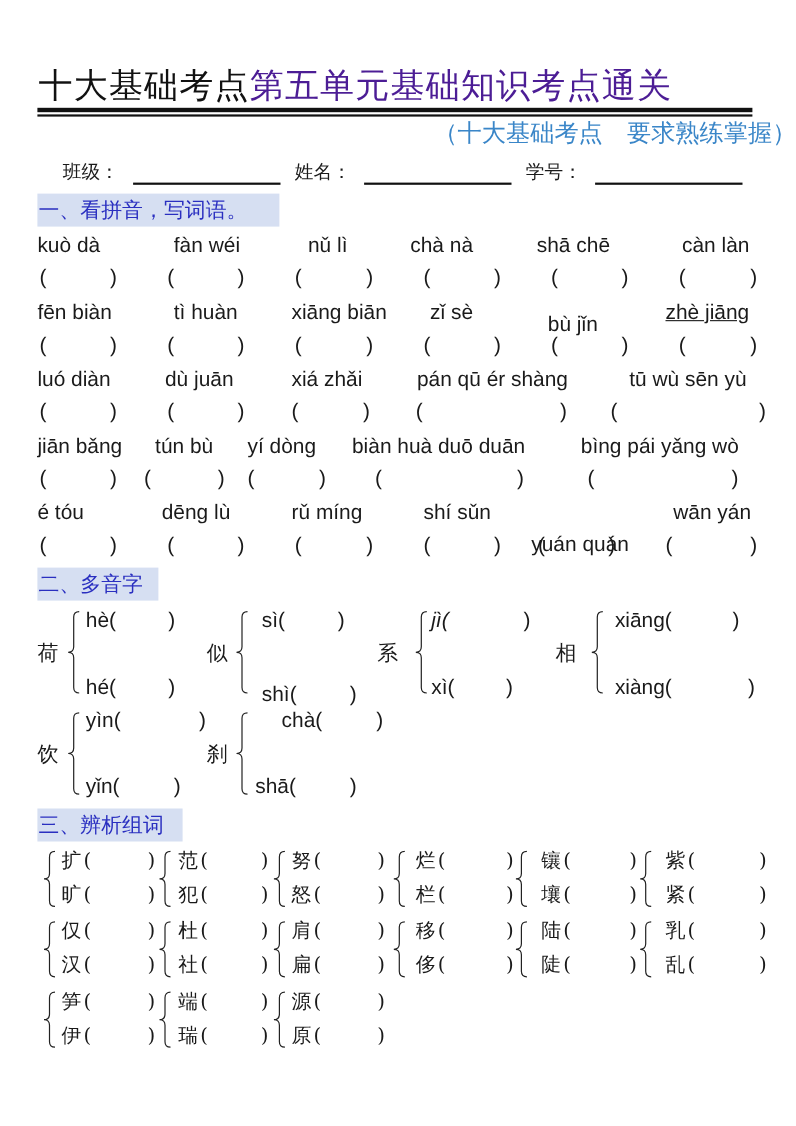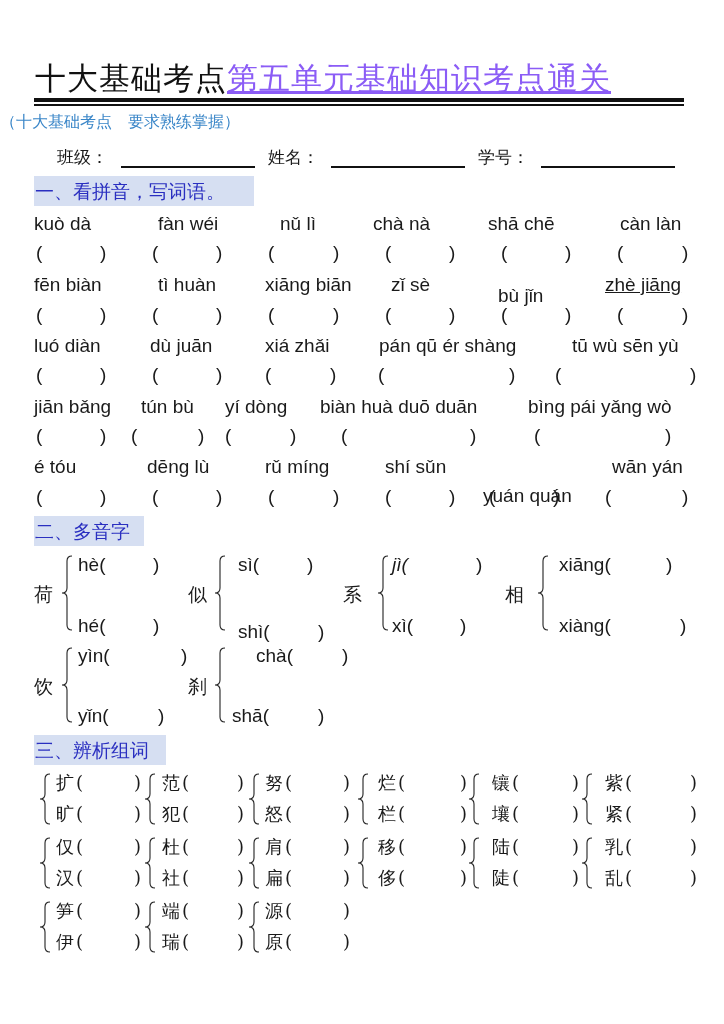--- a/index.html
+++ b/index.html
@@ -2,25 +2,25 @@
 <html><head>
 <meta charset="utf-8">
 <style>
   * { margin: 0; padding: 0; box-sizing: border-box; }
   html, body { width: 724px; height: 1024px; background: #ffffff; overflow: hidden; }
   body { position: relative; font-family: "DejaVu Sans", sans-serif; color: #1a1a1a; }
   .abs { position: absolute; white-space: nowrap; }
 
   .title { left: 35px; top: 58px; font-family: "DejaVu Serif", serif; font-size: 31px; letter-spacing: 1px; line-height: 40px; }
   .title .black { color: #111111; }
-  .title .red { color: #8b5cf6; text-decoration: underline; }
+  .title .red { color: #4c1d95; }
   .rule-thick { left: 34px; top: 98px; width: 650px; height: 4px; background: #111; }
   .rule-thin { left: 34px; top: 104px; width: 650px; height: 1.5px; background: #111; }
 
-  .subtitle { left: 0; width: 724px; top: 110px; text-align: left; color: #3a86c8; font-family: "DejaVu Serif", serif; font-size: 16px; line-height: 24px; }
+  .subtitle { left: 0; width: 724px; top: 110px; text-align: right; color: #3a86c8; font-family: "DejaVu Serif", serif; font-size: 22px; line-height: 24px; }
 
   .info { top: 146px; font-family: "DejaVu Serif", serif; font-size: 17px; line-height: 22px; }
   .info-line { top: 166px; height: 2px; background: #111; }
 
   .sec { left: 34px; height: 30px; background: #d6dff2; color: #2a2fc0; font-family: "DejaVu Serif", serif; font-size: 19px; line-height: 30px; padding-left: 1px; padding-right: 4px; }
 
   .py { font-family: "Liberation Sans", sans-serif; font-size: 19px; line-height: 22px; color: #1a1a1a; }
   .paren { font-family: "Liberation Sans", sans-serif; font-size: 19px; line-height: 22px; color: #1a1a1a; }
   .paren .l, .paren .r { position: absolute; top: 0; }
 

